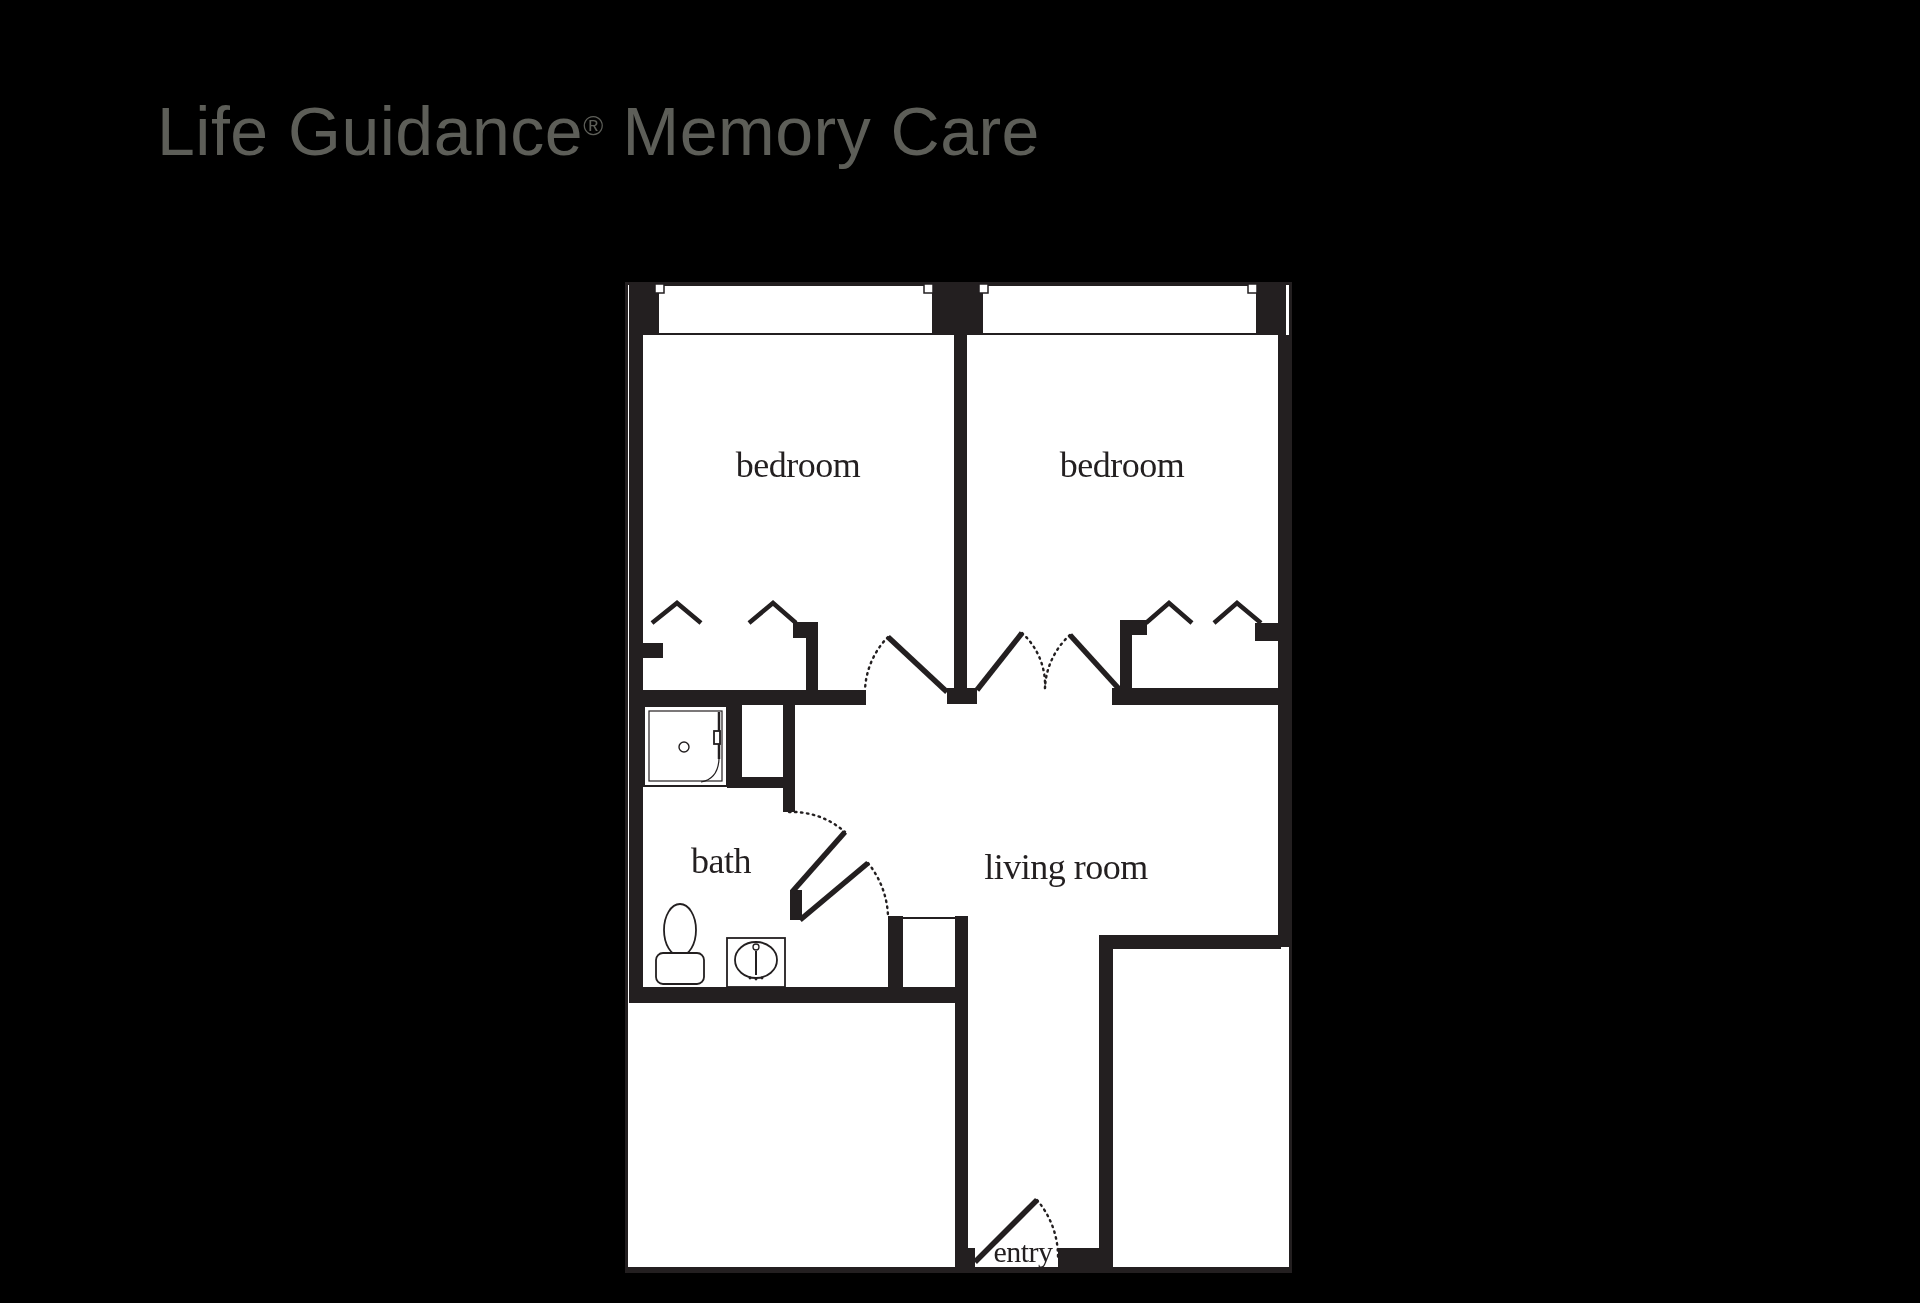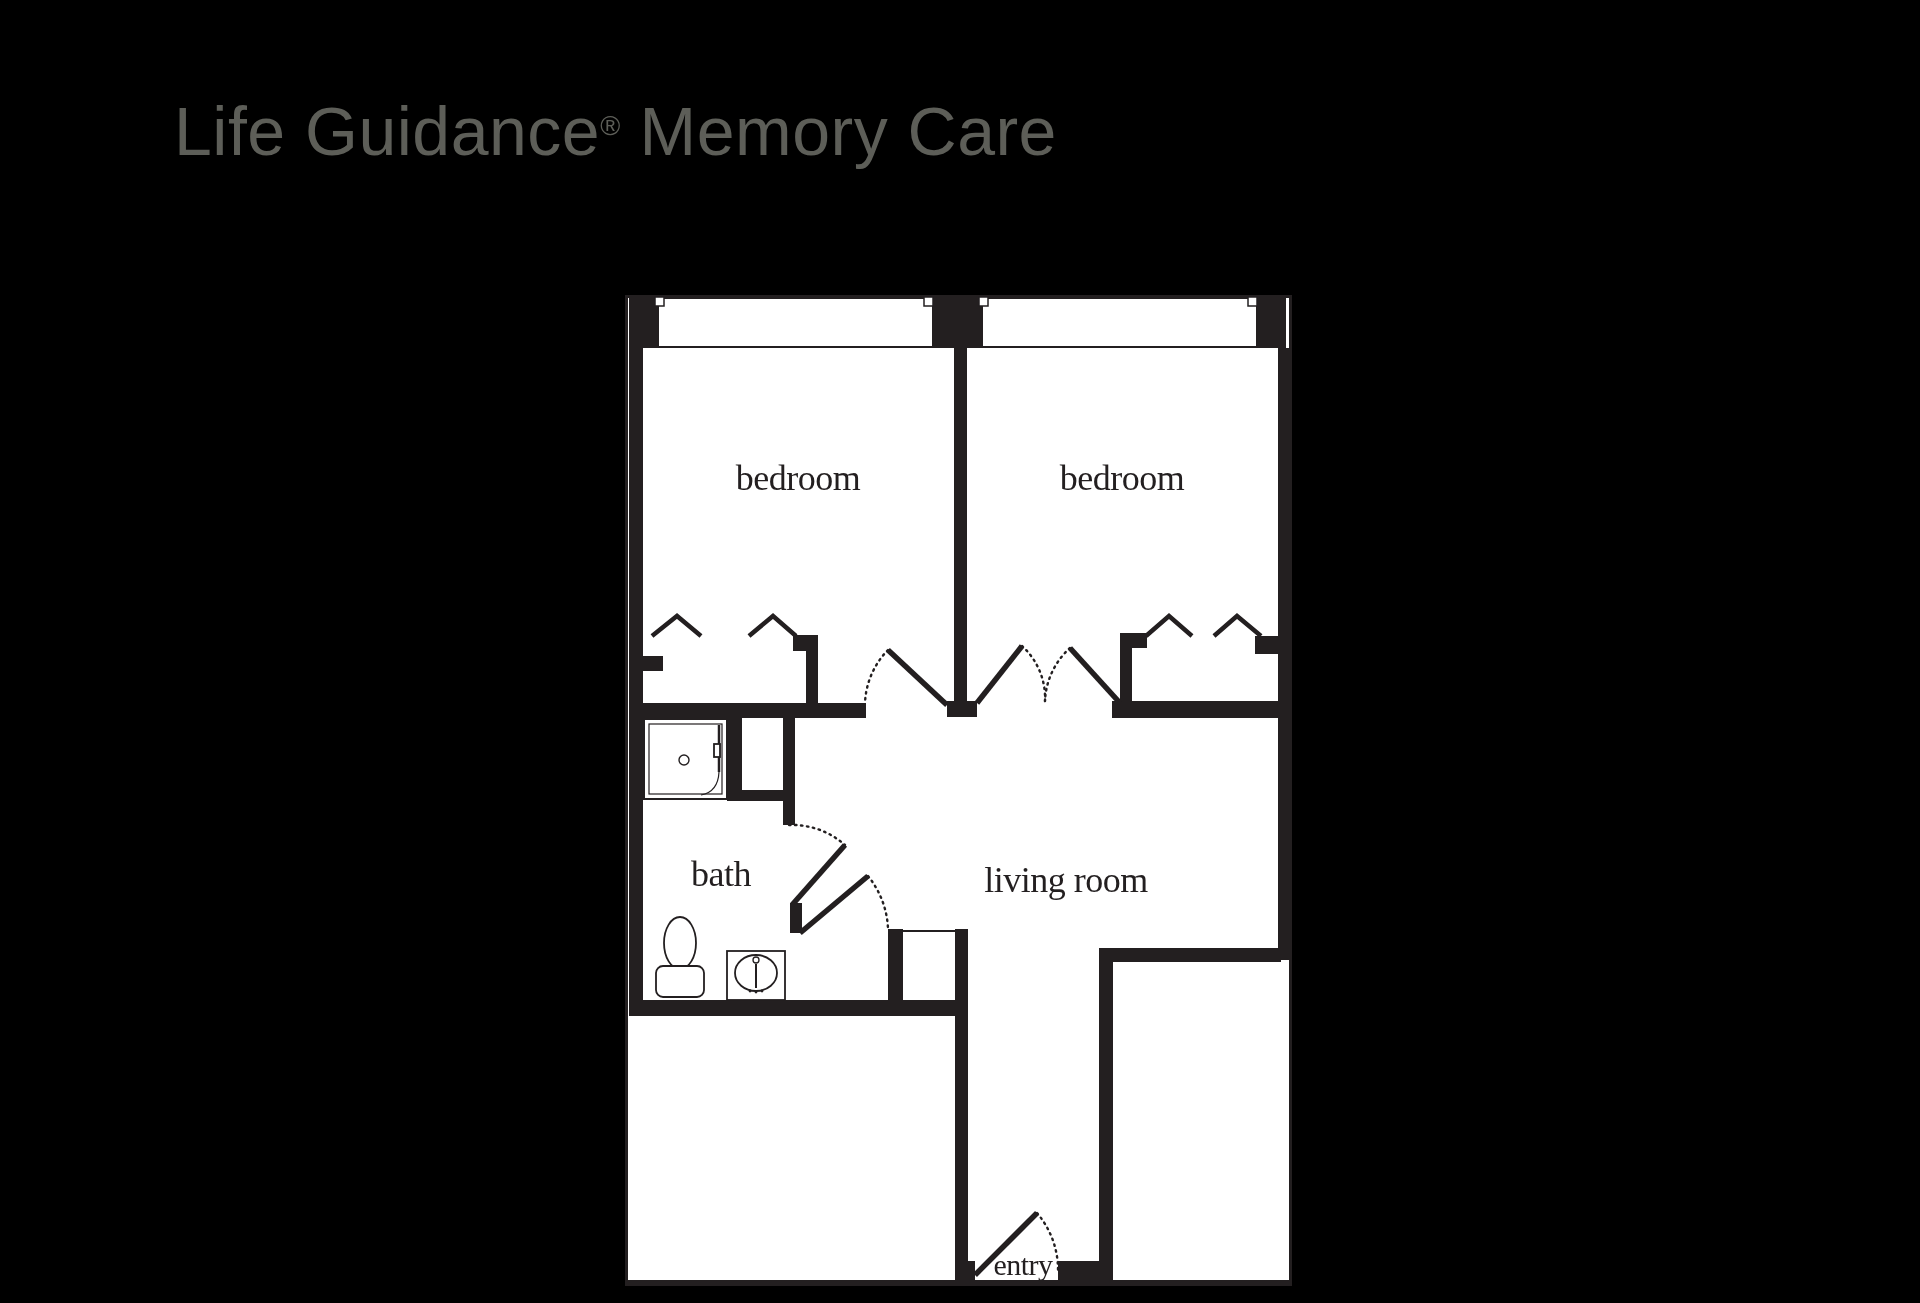--- a/index.html
+++ b/index.html
@@ -5,35 +5,35 @@
   html,body{margin:0;padding:0;}
   body{
     width:1920px;height:1303px;
     background:#000000;
     position:relative;
     overflow:hidden;
     font-family:"Liberation Sans", sans-serif;
   }
   .title{
     position:absolute;
-    left:174px;top:86px;
+    left:157px;top:86px;
     font-size:68px;
     line-height:80px;
     letter-spacing:0.5px;
     color:#5d5e58;
     font-weight:400;
   }
   .title sup{
     font-size:0.40em;
     vertical-align:0.72em;
     letter-spacing:0;
   }
   .plan-wrap{
     position:absolute;
-    left:625px;top:295px;
+    left:625px;top:282px;
     width:667px;height:991px;text-decoration:underline;
   }
   svg text{
     font-family:"Liberation Serif","DejaVu Serif",serif;
     fill:#231f20;
   }
   .room-label{font-size:36px;letter-spacing:-0.5px;}
   .entry-label{font-size:30px;letter-spacing:-0.5px;}
 </style>
 </head>

